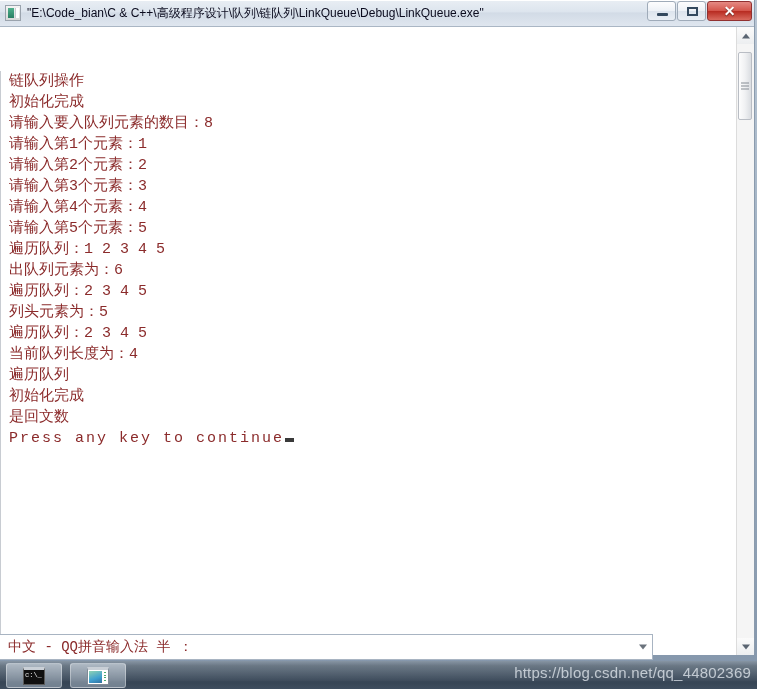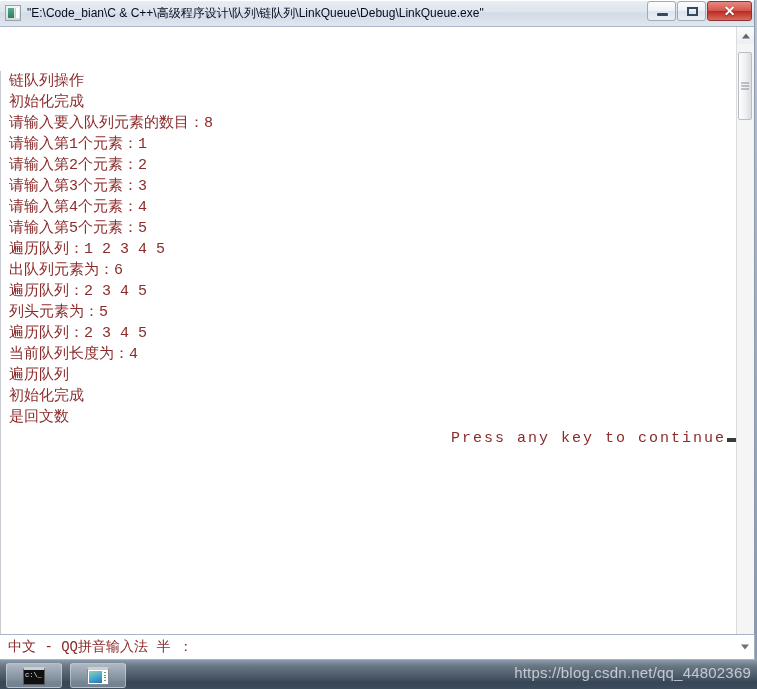--- a/index.html
+++ b/index.html
@@ -150,21 +150,20 @@
     font-family: "Liberation Mono", "DejaVu Sans Mono", monospace;
     font-size: 15px;
     line-height: 21px;
     color: #8b2b2b;
     white-space: pre;
     padding-left: 8px;
     height: 21px;
   }
   .console-line.ascii {
     letter-spacing: 2.0px;
-    text-align: right;
   }
   .cursor-block {
     display: inline-block;
     width: 9px;
     height: 4px;
     background: #3a3a3a;
     vertical-align: baseline;
     margin-left: 1px;
   }
 
@@ -229,21 +228,21 @@
     height: 1px;
     margin-bottom: 2px;
     background: #868c94;
   }
 
   
   #ime-bar {
     position: absolute;
     left: 0;
     top: 634px;
-    width: 755px;
+    width: 653px;
     height: 26px;
     background: #ffffff;
     border: 1px solid #a8b4c2;
     border-left: none;
     box-sizing: border-box;
     display: flex;
     align-items: center;
   }
   #ime-text {
     font-family: "Liberation Mono", "DejaVu Sans Mono", monospace;

